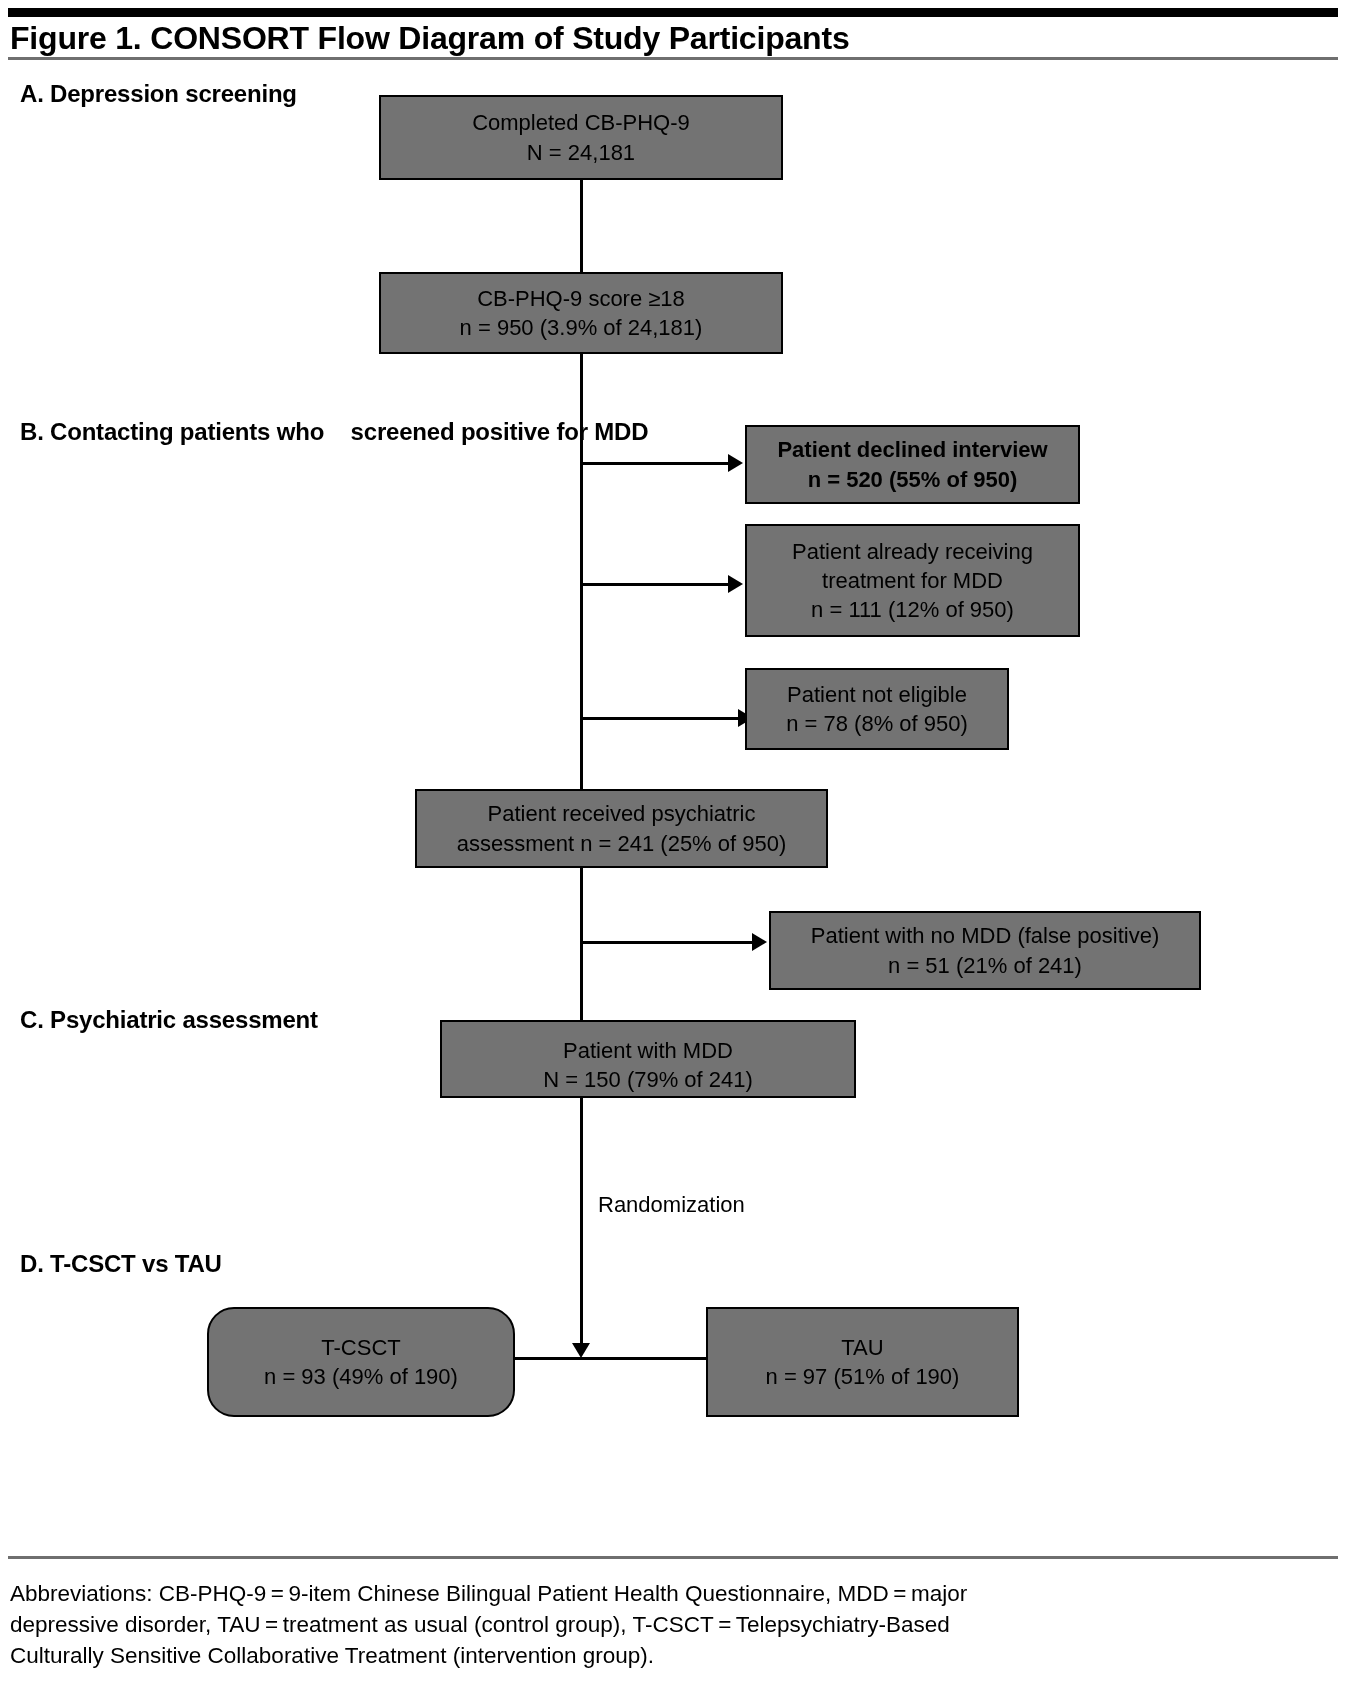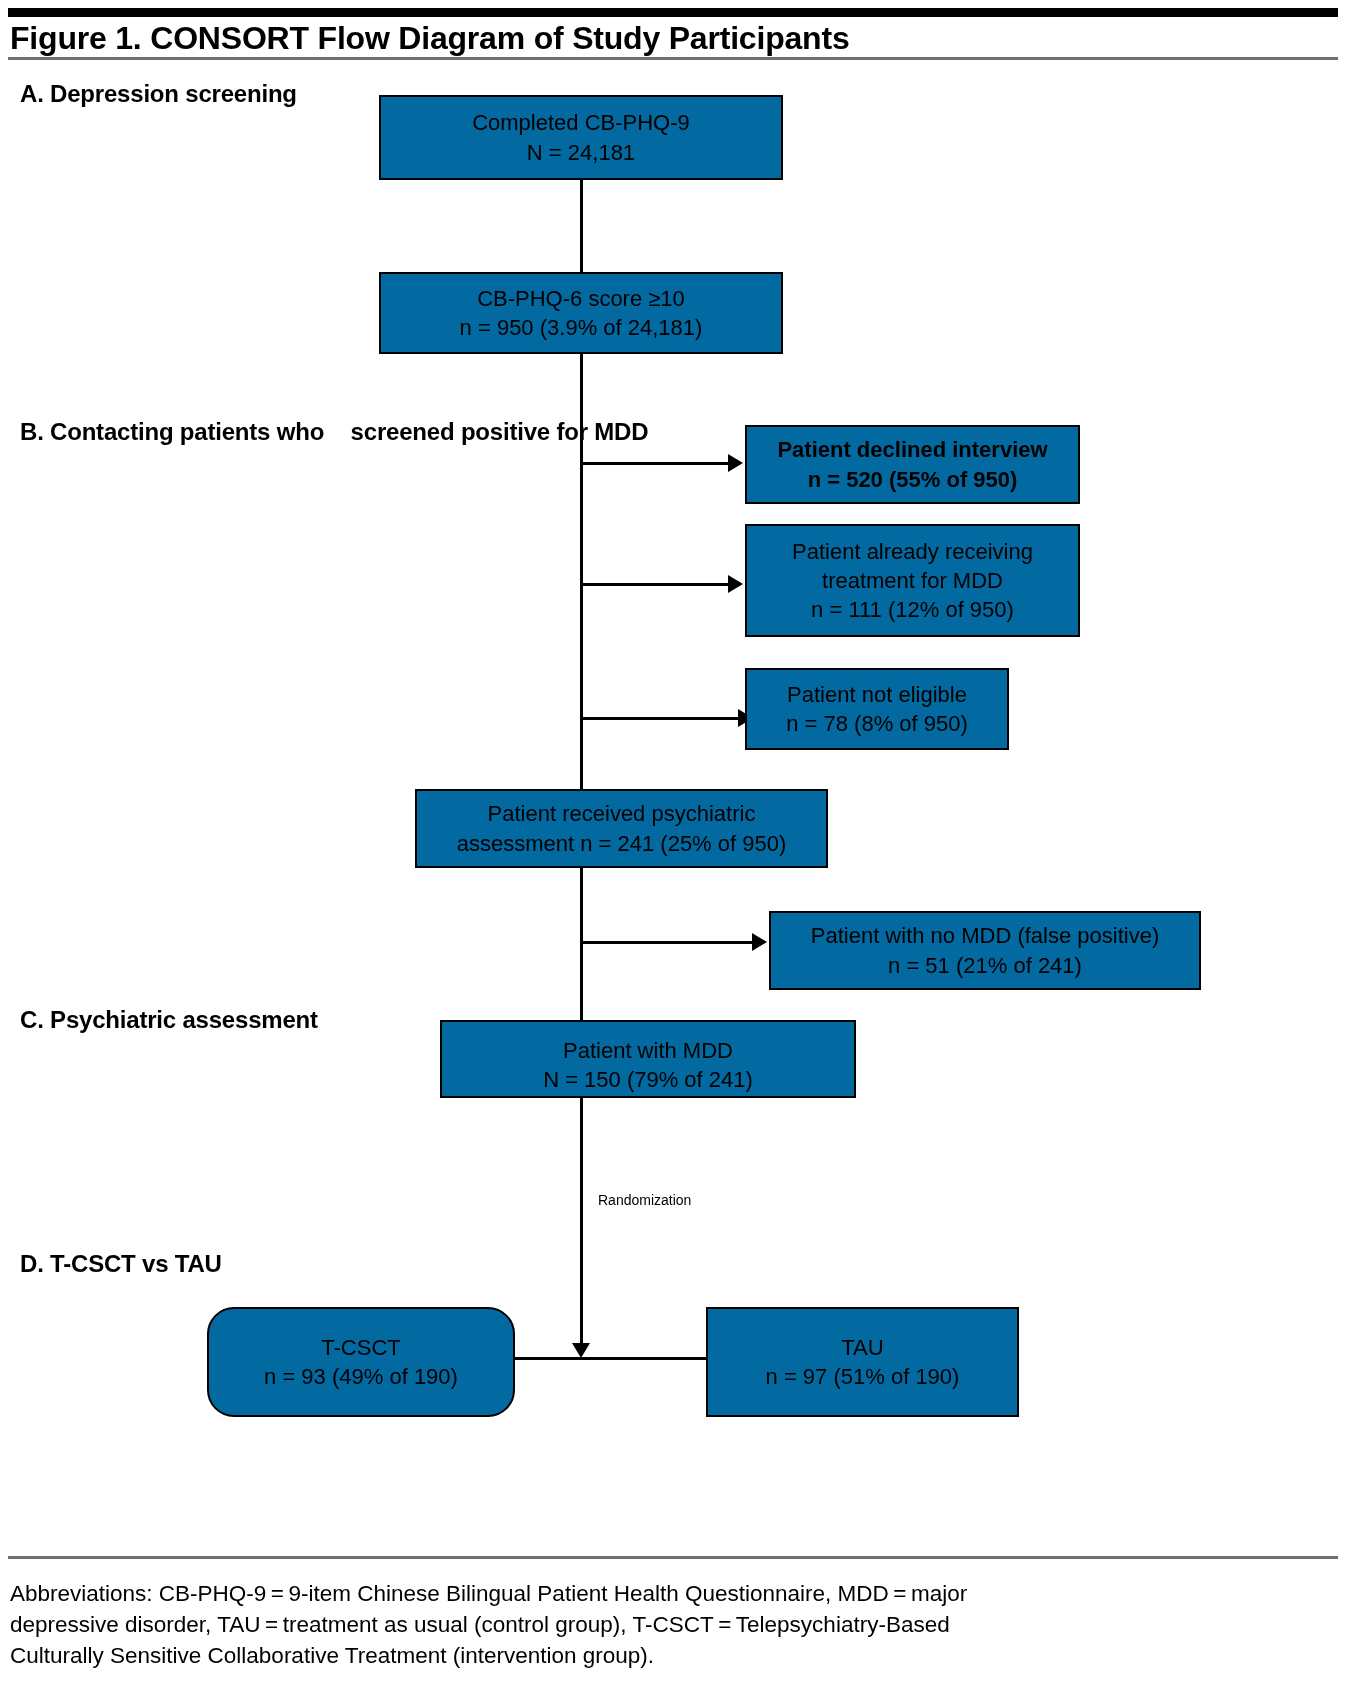--- a/index.html
+++ b/index.html
@@ -51,21 +51,21 @@
     font-weight: bold;
     line-height: 1.18;
     letter-spacing: -0.2px;
   }
 
   
   .box {
     position: absolute;
     box-sizing: border-box;
     border: 2.5px solid #000;
-    background: #0369a1;
+    background: #737373;
     display: flex;
     align-items: center;
     justify-content: center;
     text-align: center;
     font-size: 22px;
     line-height: 1.33;
     padding: 2px 6px;
   }
   .box span { display: block; }
 
@@ -90,21 +90,21 @@
   .arrow-down {
     position: absolute;
     width: 0; height: 0;
     border-left: 9px solid transparent;
     border-right: 9px solid transparent;
     border-top: 15px solid #000;
   }
 
   .rand-label {
     position: absolute;
-    font-size: 14px;
+    font-size: 22px;
     white-space: nowrap;
   }
 
   
   .abbrev {
     position: absolute;
     left: 10px;
     top: 1578px;
     width: 1320px;
     font-size: 22.5px;
@@ -137,21 +137,21 @@
     <div>
       <span>Completed CB-PHQ-9</span>
       <span>N = 24,181</span>
     </div>
   </div>
 
   <div class="vline" style="left:580px; top:180px; height:92px;"></div>
 
   <div class="box" style="left:379px; top:272px; width:404px; height:82px;">
     <div>
-      <span>CB-PHQ-6 score ≥10</span>
+      <span>CB-PHQ-9 score ≥18</span>
       <span>n = 950 (3.9% of 24,181)</span>
     </div>
   </div>
 
   <div class="vline" style="left:580px; top:354px; height:435px;"></div>
 
   <div class="hline" style="left:580px; top:462px; width:148px;"></div>
   <div class="arrow-right" style="left:728px; top:454px;"></div>
   <div class="box" style="left:745px; top:425px; width:335px; height:79px;font-weight:bold;">
     <div>

